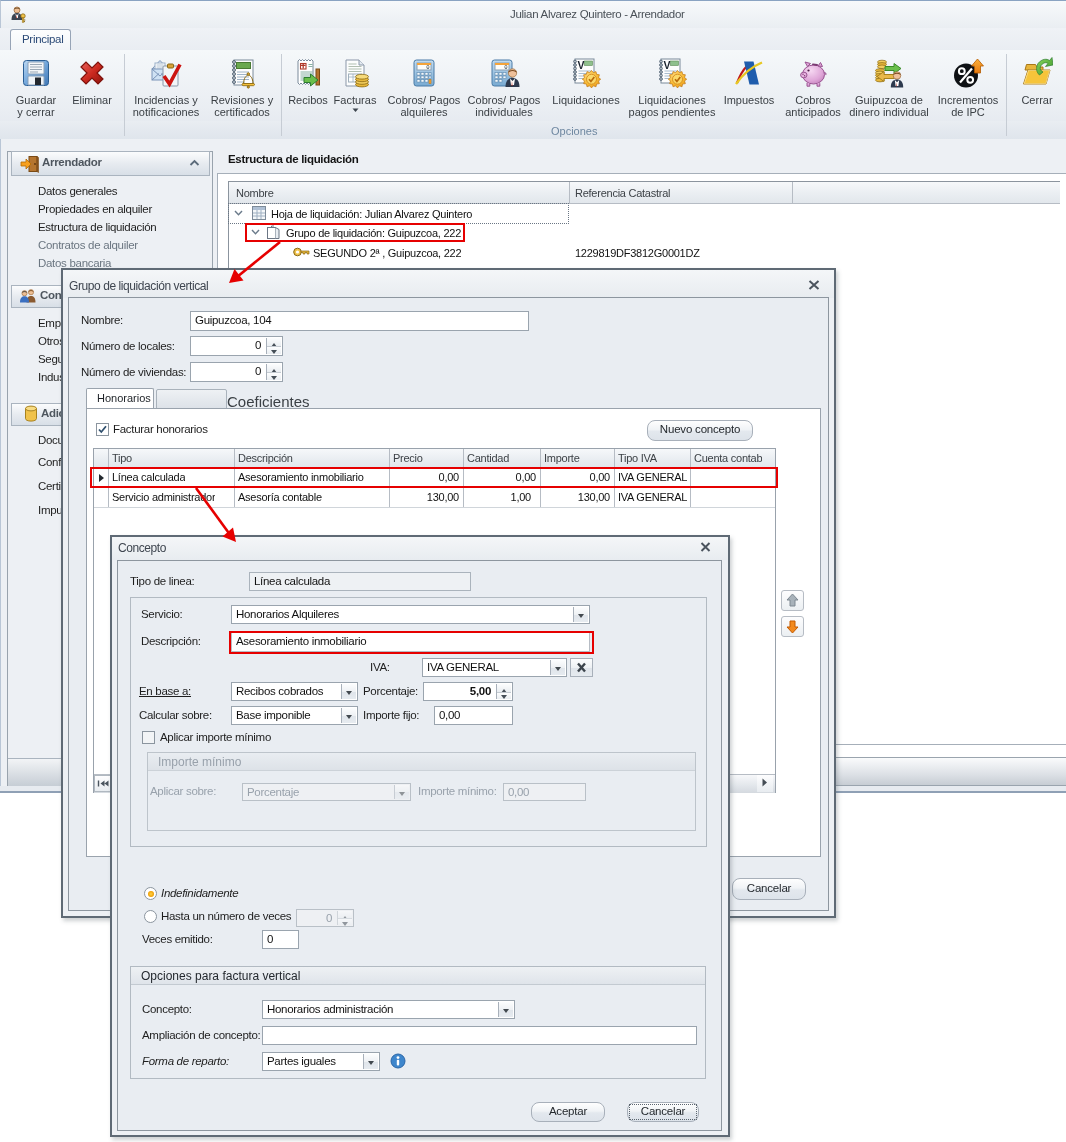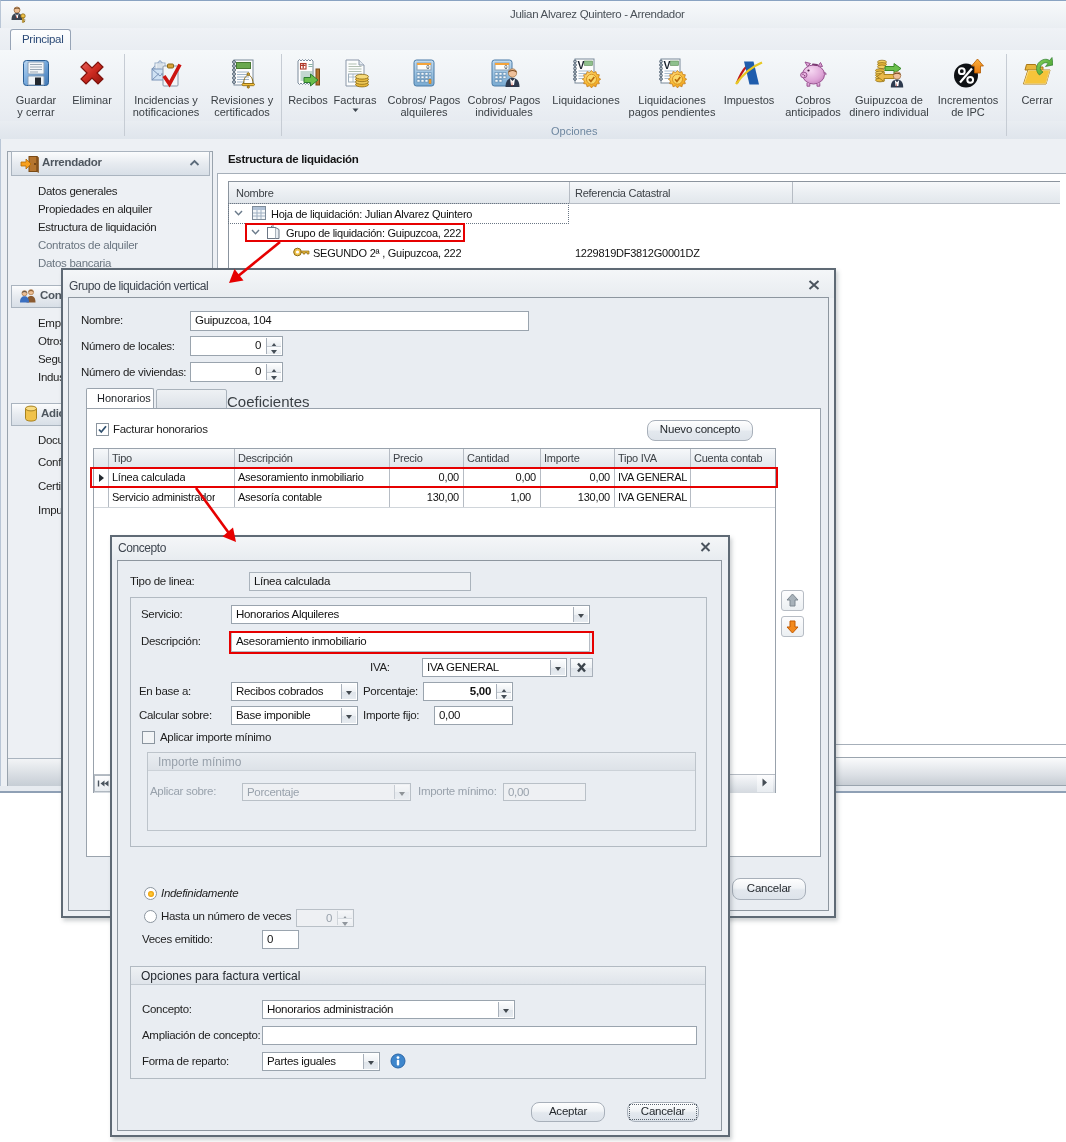--- a/index.html
+++ b/index.html
@@ -572,21 +572,21 @@
 
 <div class="lbl" style="left:370px;top:661px;">IVA:</div>
 <div class="field" style="left:422px;top:658px;width:145px;height:19px;">
       <span>IVA GENERAL</span>
       <span class="combo-btn"></span>
     </div>
 <div class="abs" style="left:570px;top:658px;width:23px;height:19px;background:linear-gradient(#fcfdfe,#eef1f4 50%,#dfe4ea 51%,#e6ebf0);border:1px solid #a8b0ba;"><svg width="21" height="17" viewBox="0 0 21 17">
         <path d="M7 4.5 L14 12.5 M14 4.5 L7 12.5" stroke="#3c444c" stroke-width="2.4"></path>
       </svg></div>
 
-<div class="lbl" style="left:139px;top:685px;">En base a:</div>
+<div class="lbl" style="left:139px;top:685px;text-decoration:underline;">En base a:</div>
 <div class="field" style="left:231px;top:682px;width:127px;height:19px;">
       <span>Recibos cobrados</span>
       <span class="combo-btn"></span>
     </div>
 <div class="lbl" style="left:363px;top:685px;">Porcentaje:</div>
 <div class="field" style="left:423px;top:682px;width:90px;height:19px;">
       <span style="left:auto;right:21px;font-weight:bold;">5,00</span>
       <span class="spinner">
         <span class="spin-up"></span>
         <span class="spin-dn"></span>
@@ -640,21 +640,21 @@
 <div class="grp" style="left:130px;top:966px;width:576px;height:113px;">
   <div class="grp-cap">Opciones para factura vertical</div>
 </div>
 <div class="lbl" style="left:142px;top:1003px;">Concepto:</div>
 <div class="field" style="left:262px;top:1000px;width:253px;height:19px;">
       <span>Honorarios administración</span>
       <span class="combo-btn"></span>
     </div>
 <div class="lbl" style="left:142px;top:1029px;">Ampliación de concepto:</div>
 <div class="field" style="left:262px;top:1026px;width:435px;height:19px;"></div>
-<div class="lbl" style="left:142px;top:1055px;">Forma de reparto:</div>
+<div class="lbl" style="left:142px;top:1055px;font-style:italic;">Forma de reparto:</div>
 <div class="field" style="left:262px;top:1052px;width:118px;height:19px;">
       <span>Partes iguales</span>
       <span class="combo-btn"></span>
     </div>
 <svg class="abs" style="left:390px;top:1053px;" width="16" height="16" viewBox="0 0 16 16">
       <circle cx="8" cy="8" r="7" fill="#3e86cc"></circle>
       <circle cx="8" cy="8" r="7" fill="none" stroke="#2a66a8"></circle>
       <circle cx="8" cy="4.6" r="1.4" fill="#fff"></circle>
       <rect x="6.8" y="6.8" width="2.4" height="5.6" rx="1" fill="#fff"></rect>
     </svg>

